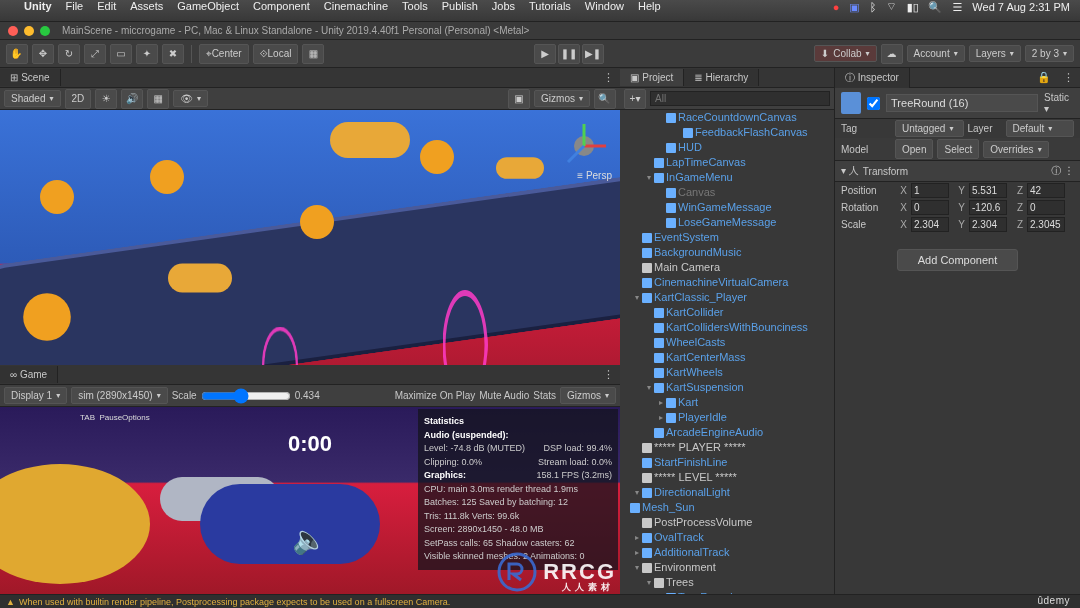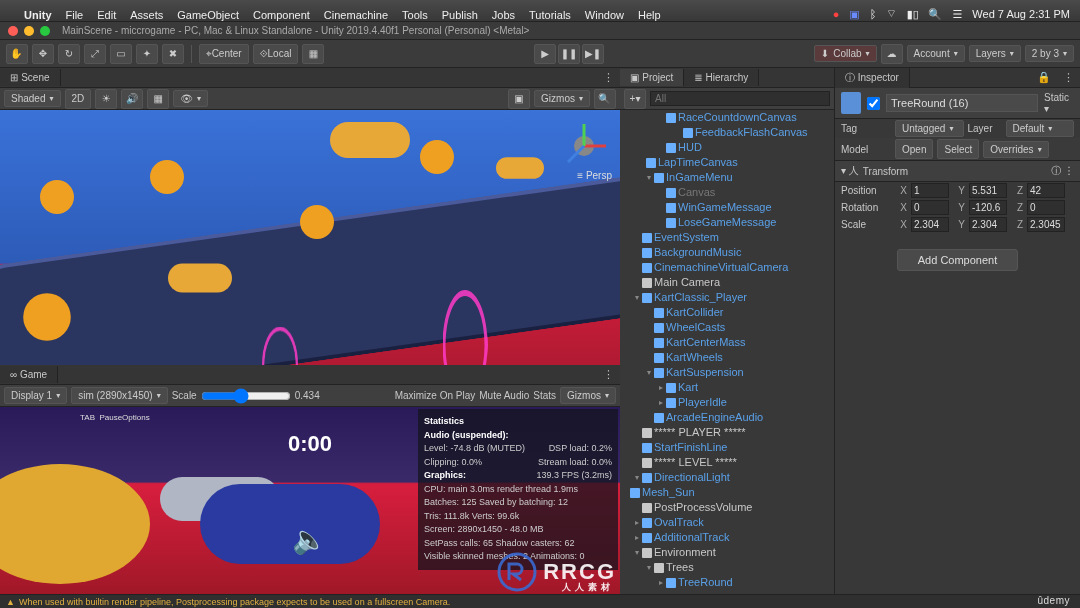--- a/index.html
+++ b/index.html
@@ -1,17 +1,17 @@
 <!DOCTYPE html>
 <html><head>
 <meta charset="utf-8">
 <style>
 * { margin: 0; padding: 0; box-sizing: border-box; font-family: -apple-system, "Lucida Grande", sans-serif; }
 body { background: #383838; color: #c8c8c8; font-size: 11px; overflow: hidden; width: 1080px; height: 608px; }
-.macos-menubar { background: linear-gradient(#4a4a4a,#383838); height: 22px; display: flex; align-items: flex-end; padding: 0 10px; gap: 14px; color: #eee; border-bottom: 1px solid #222; }
+.macos-menubar { background: linear-gradient(#4a4a4a,#383838); height: 22px; display: flex; align-items: flex-start; padding: 0 10px; gap: 14px; color: #eee; border-bottom: 1px solid #222; }
 .macos-menubar .apple { font-size: 13px; }
 .macos-menubar .item { cursor: default; }
 .macos-menubar .spacer { flex: 1; }
 .macos-menubar .right { display: flex; gap: 10px; align-items: center; }
 .window-titlebar { background: #3a3a3a; height: 18px; display: flex; align-items: center; padding: 0 8px; gap: 6px; border-bottom: 1px solid #222; color: #aaa; font-size: 10px; }
 .traffic { display: flex; gap: 6px; }
 .traffic span { width: 10px; height: 10px; border-radius: 50%; }
 .tr-red { background: #ff5f57; } .tr-yel { background: #febc2e; } .tr-grn { background: #28c840; }
 .toolbar { background: #3b3b3b; height: 28px; display: flex; align-items: center; padding: 0 6px; gap: 4px; border-bottom: 1px solid #222; }
 .tool-btn { width: 22px; height: 20px; background: #4a4a4a; border: 1px solid #555; border-radius: 2px; display: flex; align-items: center; justify-content: center; font-size: 10px; color: #ccc; }
@@ -188,29 +188,29 @@
         <div class="topbar-mini"><span>TAB</span>&nbsp;&nbsp;<span>PauseOptions</span></div>
         <div style="position:absolute;left:160px;top:70px;width:120px;height:44px;background:#b0b6c4;border-radius:22px"></div>
         <div style="position:absolute;left:-30px;bottom:10px;width:180px;height:120px;background:#e0a830;border-radius:50%;"></div>
         <div style="position:absolute;left:200px;bottom:30px;width:180px;height:80px;background:#2a3aa0;border-radius:40px;"></div>
         <div class="speaker">🔈</div>
         <div class="stats-overlay">
           <div class="hdr">Statistics</div>
           <div class="hdr">Audio (suspended):</div>
           <div style="display:flex;justify-content:space-between">
               <span>Level: -74.8 dB (MUTED)</span>
-              <span>DSP load: 0.2%</span>
+              <span>DSP load: 99.4%</span>
             </div>
           <div style="display:flex;justify-content:space-between">
               <span>Clipping: 0.0%</span>
               <span>Stream load: 0.0%</span>
             </div>
           <div style="display:flex;justify-content:space-between">
               <span class="hdr">Graphics:</span>
-              <span>139.3 FPS (3.2ms)</span>
+              <span>158.1 FPS (3.2ms)</span>
             </div>
           <div>CPU: main 3.0ms  render thread 1.9ms</div>
           <div>Batches: 125    Saved by batching: 12</div>
           <div>Tris: 111.8k    Verts: 99.6k</div>
           <div>Screen: 2890x1450 - 48.0 MB</div>
           <div>SetPass calls: 65        Shadow casters: 62</div>
           <div>Visible skinned meshes: 2  Animations: 0</div>
         </div>
         <div class="watermark">
           <svg viewBox="0 0 40 40">
@@ -243,21 +243,21 @@
         <div class="h-row prefab" style="padding-left: 53px;">
           <span class="exp"></span>
           <span class="cube"></span>
           <span>FeedbackFlashCanvas</span>
         </div>
         <div class="h-row prefab" style="padding-left: 36px;">
           <span class="exp"></span>
           <span class="cube"></span>
           <span>HUD</span>
         </div>
-        <div class="h-row prefab" style="padding-left: 16px; text-align: center;">
+        <div class="h-row prefab" style="padding-left: 24px; text-align: center;">
           <span class="exp"></span>
           <span class="cube"></span>
           <span>LapTimeCanvas</span>
         </div>
         <div class="h-row prefab" style="padding-left: 24px;">
           <span class="exp">▾</span>
           <span class="cube"></span>
           <span>InGameMenu</span>
         </div>
         <div class="h-row prefab dim" style="padding-left: 36px;">
@@ -278,39 +278,44 @@
         <div class="h-row prefab" style="padding-left: 12px;">
           <span class="exp"></span>
           <span class="cube"></span>
           <span>EventSystem</span>
         </div>
         <div class="h-row prefab" style="padding-left: 12px;">
           <span class="exp"></span>
           <span class="cube"></span>
           <span>BackgroundMusic</span>
         </div>
+        <div class="h-row" style="padding-left: 12px;">
+          <span class="exp"></span>
+          <span class="cube" style="background: rgb(200, 200, 200);"></span>
+          <span>Main Camera</span>
+        </div>
         <div class="h-row prefab" style="padding-left: 12px;">
           <span class="exp"></span>
           <span class="cube"></span>
           <span>CinemachineVirtualCamera</span>
         </div>
-        <div class="h-row" style="padding-left: 12px;">
-          <span class="exp"></span>
-          <span class="cube" style="background: rgb(200, 200, 200);"></span>
-          <span>Main Camera</span>
-        </div>
         <div class="h-row prefab" style="padding-left: 12px;">
           <span class="exp">▾</span>
           <span class="cube"></span>
           <span>KartClassic_Player</span>
         </div>
         <div class="h-row prefab" style="padding-left: 24px;">
           <span class="exp"></span>
           <span class="cube"></span>
           <span>KartCollider</span>
+        </div>
+        <div class="h-row prefab" style="padding-left: 24px;">
+          <span class="exp"></span>
+          <span class="cube"></span>
+          <span>KartCollidersWithBounciness</span>
         </div>
         <div class="h-row prefab" style="padding-left: 24px;">
           <span class="exp"></span>
           <span class="cube"></span>
           <span>WheelCasts</span>
         </div>
         <div class="h-row prefab" style="padding-left: 24px;">
           <span class="exp"></span>
           <span class="cube"></span>
           <span>KartCenterMass</span>

